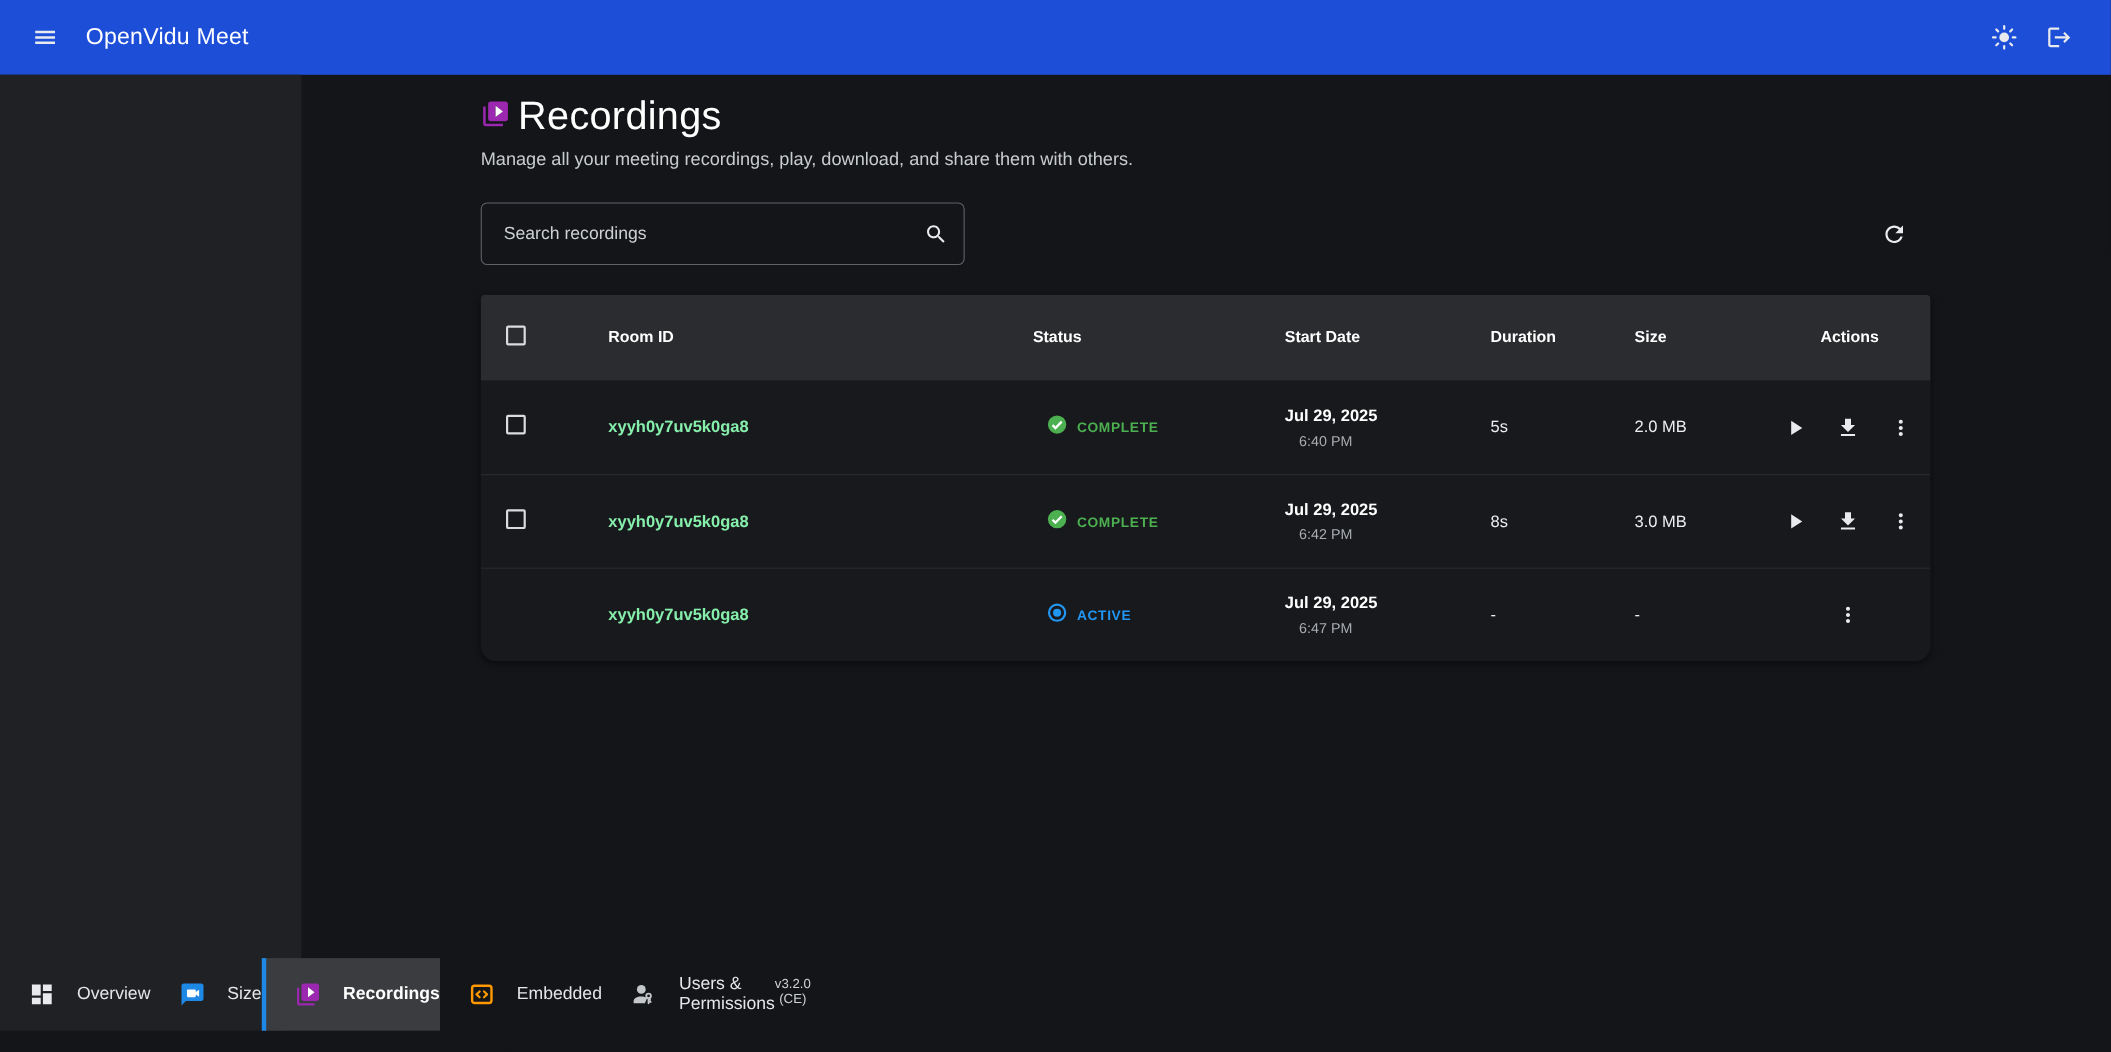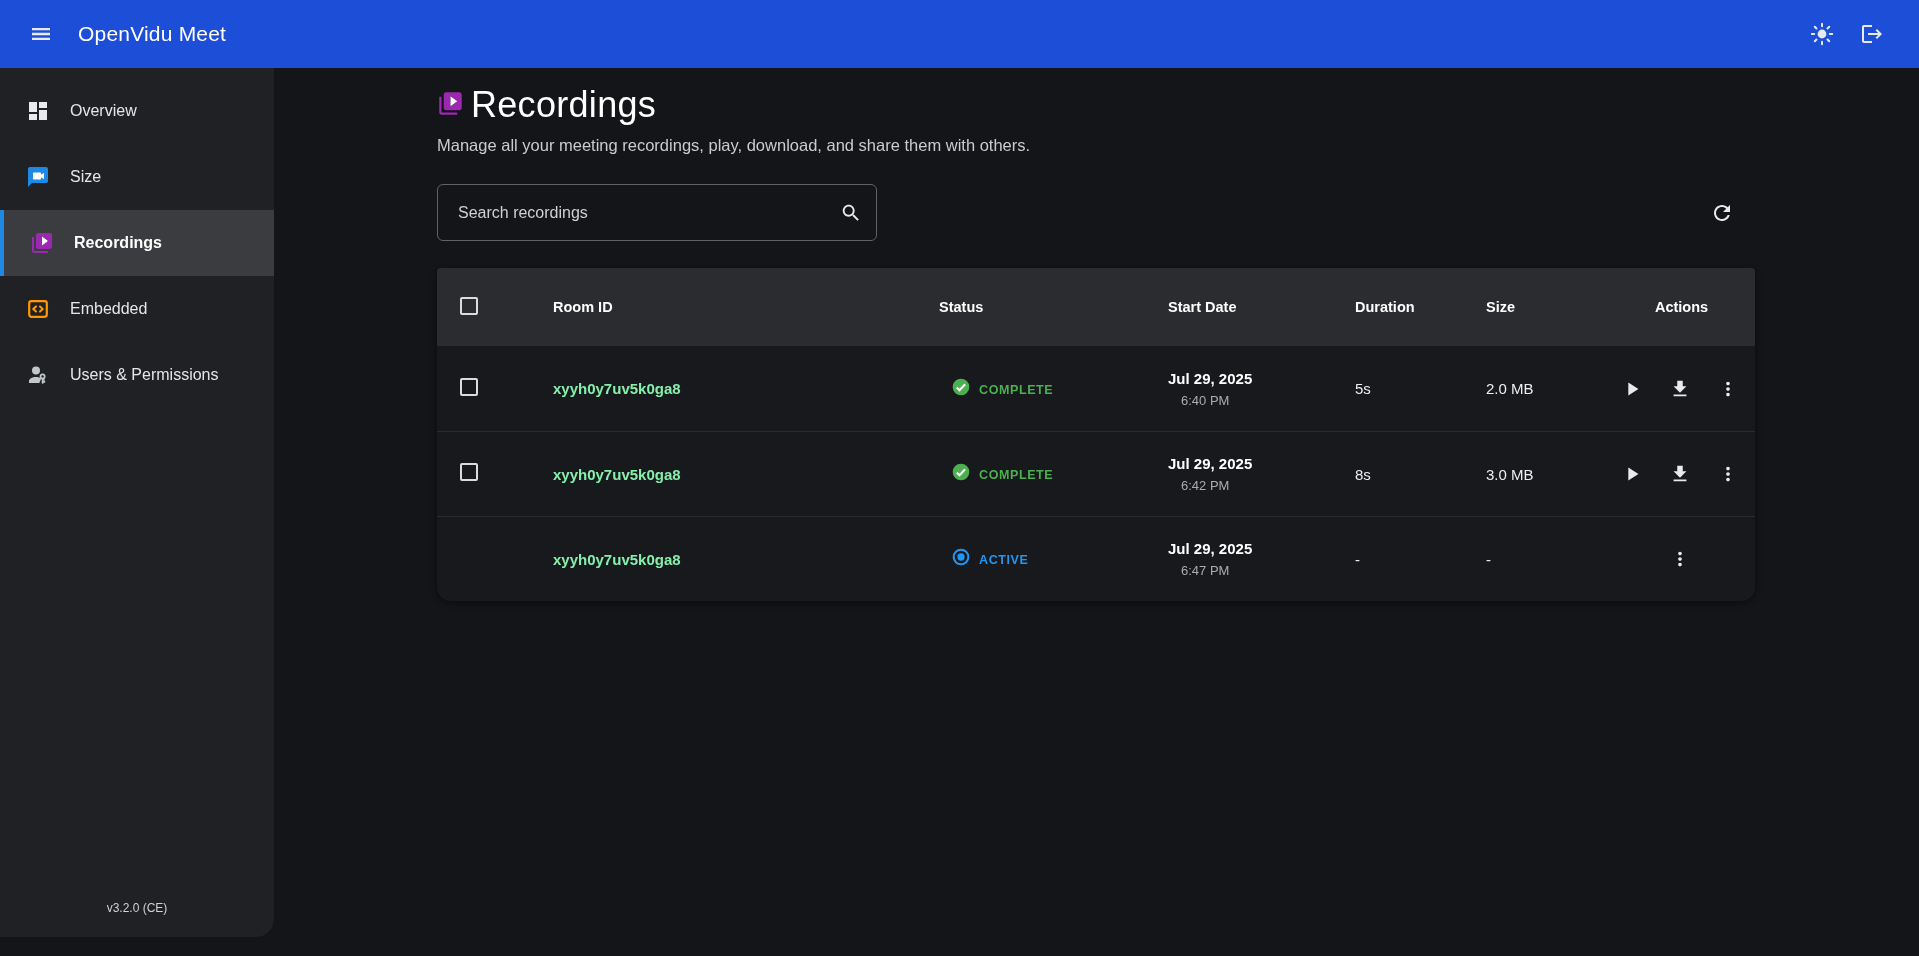--- a/index.html
+++ b/index.html
@@ -23,21 +23,21 @@
   .topbar-spacer { flex:1; }
   .topbar .icon-btn + .icon-btn { margin-left:8px; }
 
   
   .layout { display:flex; height:888px; align-items:flex-start; }
 
   
   .sidebar {
     width:274px; height:869px; background:#1f2124;
     border-radius:0 0 18px 0;
-    display:flex; flex-direction:column; padding-top:10px; flex:none;
+    display:flex; flex-direction:row; padding-top:10px; flex:none;align-items:flex-end;
   }
   .nav-item {
     height:66px; display:flex; align-items:center; gap:20px;
     padding-left:26px; cursor:pointer; font-size:16px; color:#e4e6e9;
   }
   .nav-item .nav-icon { width:24px; height:24px; flex:none; }
   .nav-item .nav-icon svg { width:24px; height:24px; }
   .nav-item.active {
     background:#3a3c3f; border-left:4px solid #1e88e5; font-weight:bold; color:#fff;
   }

